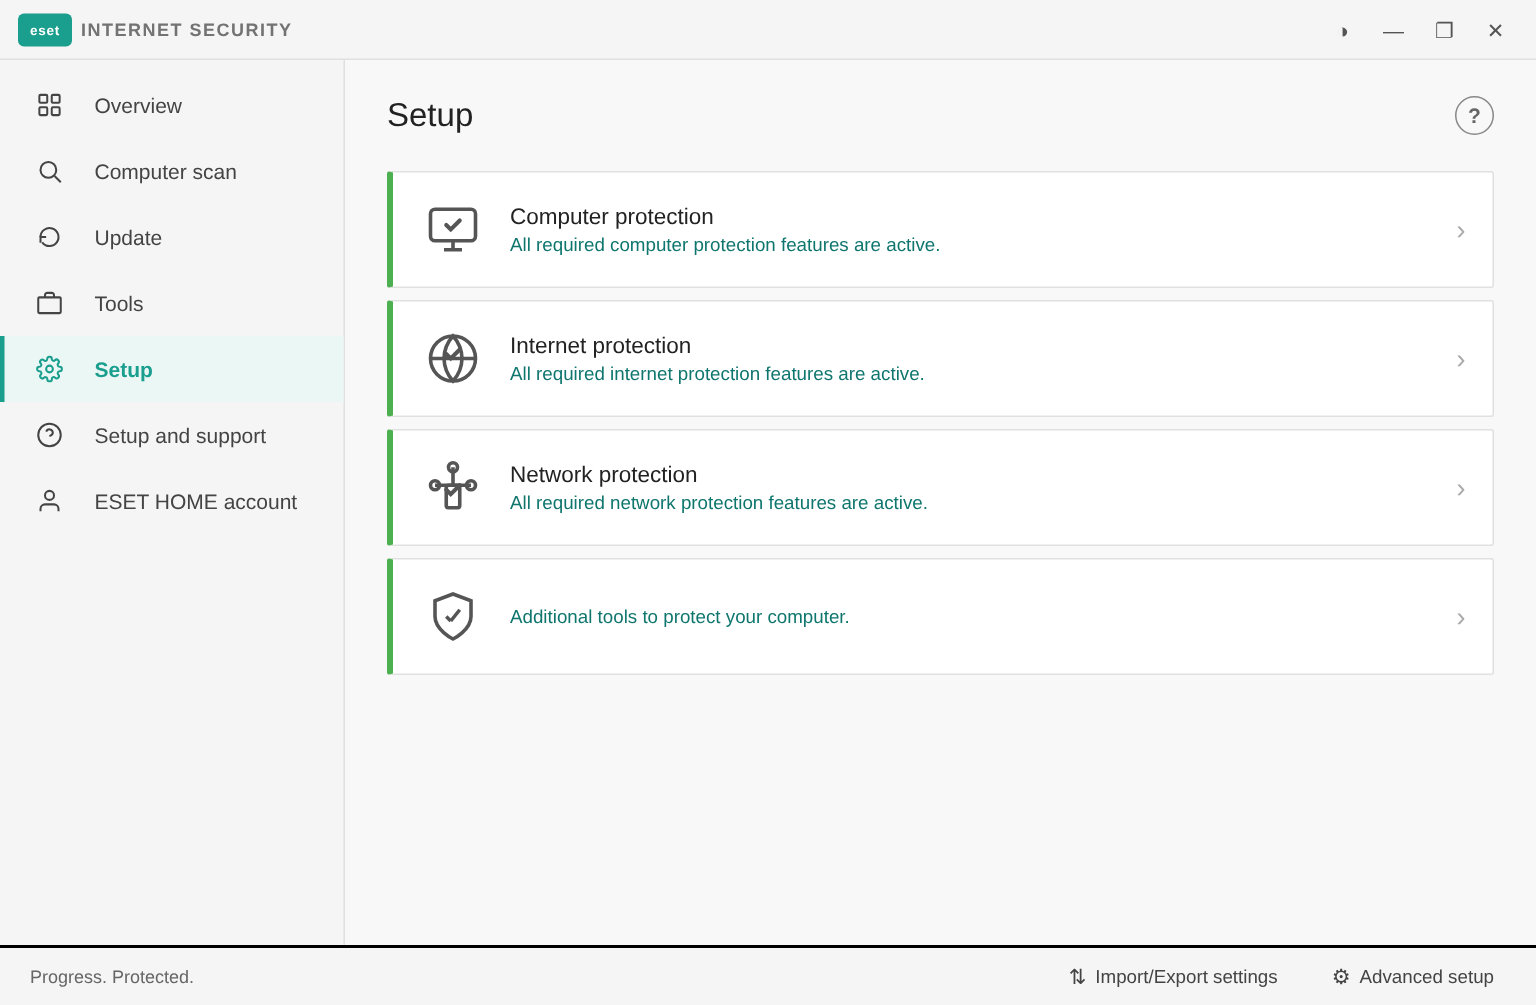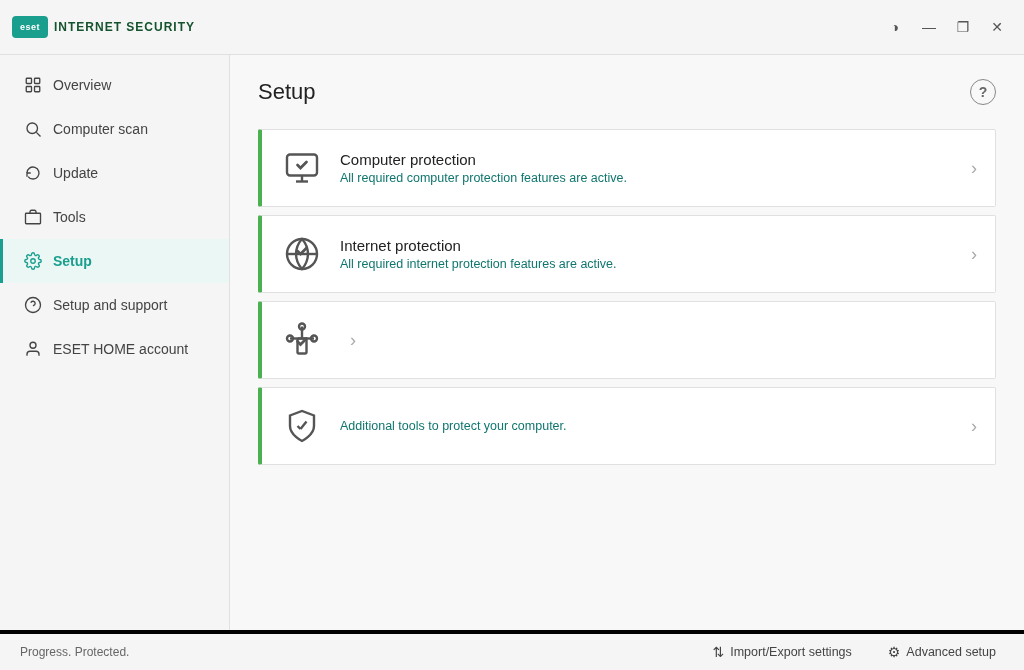--- a/index.html
+++ b/index.html
@@ -13,21 +13,21 @@
       flex-direction: column;
     }
 
     
     .titlebar {
       display: flex;
       align-items: center;
       justify-content: space-between;
       background: #f5f5f5;
       padding: 16px 12px;
-      height: 55px;
+      height: 40px;
       border-bottom: 1px solid #e0e0e0;
     }
     .titlebar-left {
       display: flex;
       align-items: center;
       gap: 10px;
     }
     .eset-logo {
       display: flex;
       align-items: center;
@@ -42,21 +42,21 @@
       align-items: center;
       justify-content: center;
       color: white;
       font-size: 9px;
       font-weight: bold;
       letter-spacing: 0.5px;
     }
     .app-title {
       font-size: 12px;
       font-weight: 600;
-      color: #14532d;
+      color: #737373;
       letter-spacing: 1px;
       text-transform: uppercase;
     }
     .titlebar-controls {
       display: flex;
       align-items: center;
       gap: 4px;
     }
     .titlebar-btn {
       width: 30px;
@@ -84,21 +84,21 @@
       width: 230px;
       background: #f5f5f5;
       border-right: 1px solid #e0e0e0;
       padding: 8px 0;
       display: flex;
       flex-direction: column;
     }
     .sidebar-item {
       display: flex;
       align-items: center;
-      gap: 10px;
+      gap: 20px;
       padding: 12px 20px;
       cursor: pointer;
       color: #444;
       font-size: 14px;
       border-left: 3px solid transparent;
       transition: background 0.1s;
     }
     .sidebar-item.active {
       color: #1a9e8e;
       border-left-color: #1a9e8e;
@@ -193,21 +193,21 @@
     .card-chevron {
       color: #aaa;
       font-size: 18px;
       margin-left: 10px;
     }
 
     
     .footer {
       height: 40px;
       background: #f5f5f5;
-      border-top: 4px solid #000000;
+      border-top: 2px solid #000000;
       display: flex;
       align-items: center;
       justify-content: space-between;
       padding: 0 20px;
     }
     .footer-status {
       font-size: 12px;
       color: #666;
     }
     .footer-actions {
@@ -372,20 +372,24 @@
       <div class="card-icon">
         <svg viewBox="0 0 24 24" fill="none" stroke="#555" stroke-width="1.6">
           <rect x="9" y="11" width="6" height="10" rx="1"></rect>
           <path d="M4 11h16"></path>
           <path d="M12 3v8"></path>
           <circle cx="12" cy="3" r="2"></circle>
           <circle cx="4" cy="11" r="2"></circle>
           <circle cx="20" cy="11" r="2"></circle>
           <path d="M9 13l2 2 4-4" stroke="#555" stroke-width="1.8" stroke-linecap="round"></path>
         </svg>
+      </div>
+      <div class="card-text">
+        <div class="card-title">Network protection</div>
+        <div class="card-desc">All required network protection features are active.</div>
       </div>
       <span class="card-chevron">›</span>
     </div>
 
     <div class="setup-card">
       <div class="card-icon">
         <svg viewBox="0 0 24 24" fill="none" stroke="#555" stroke-width="1.6">
           <path d="M12 22s8-4 8-10V5l-8-3-8 3v7c0 6 8 10 8 10z"></path>
           <line x1="9" y1="12" x2="11" y2="14"></line>
           <line x1="15" y1="9" x2="11" y2="14"></line>

